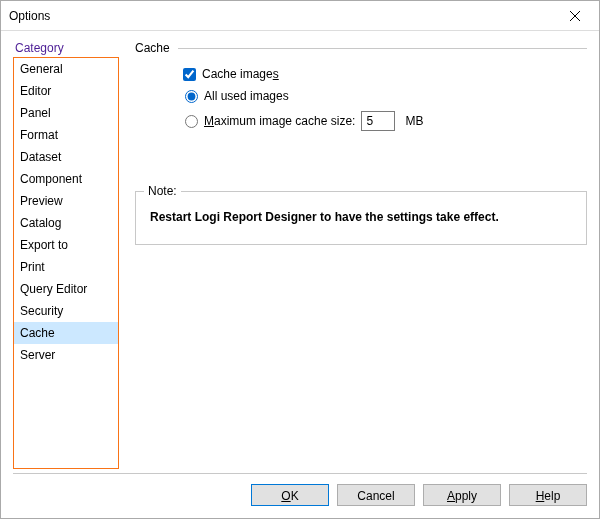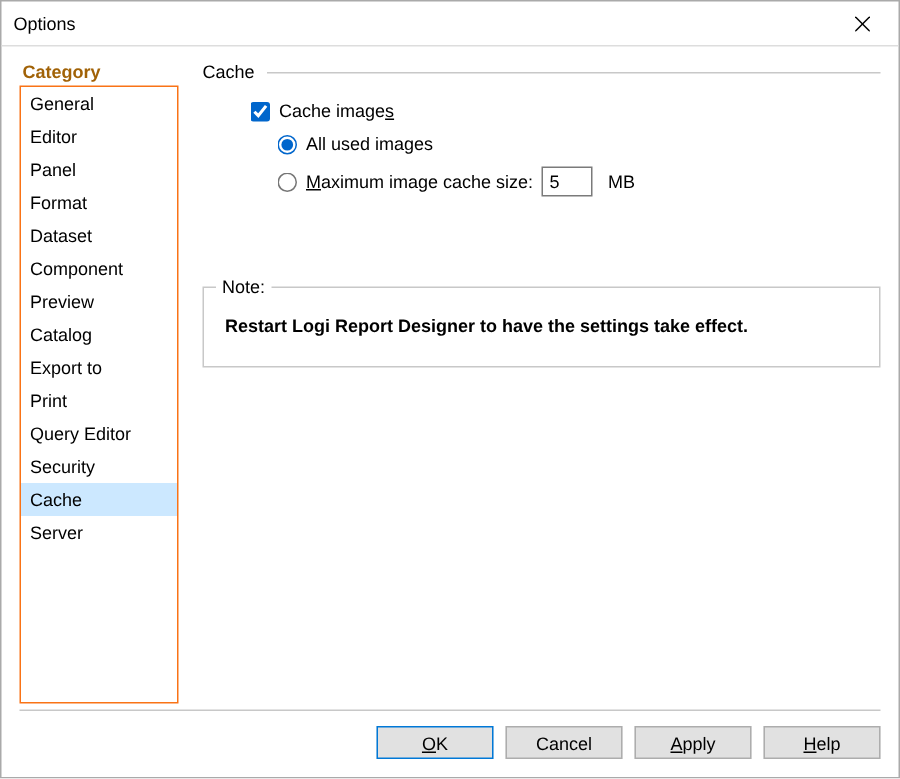--- a/index.html
+++ b/index.html
@@ -44,22 +44,21 @@
       min-height: 0;
     }
     .left {
       width: 106px;
       display: flex;
       flex-direction: column;
     }
     .cat-label {
       margin-bottom: 2px;
       padding-left: 2px;
-      color: #a16207;
-      font-weight: bold;
+      color: #4c1d95;
     }
     .cat-list {
       flex: 1;
       border: 1px solid #f97316;
       background: #fff;
       overflow: auto;
     }
     .cat-item {
       padding: 3px 6px;
       line-height: 16px;
@@ -82,21 +81,21 @@
     .section-head .line {
       flex: 1;
       height: 1px;
       background: #c8c8c8;
     }
     .form-row {
       display: flex;
       align-items: center;
       gap: 6px;
     }
-    .row1 { margin-left: 32px; margin-top: 2px; }
+    .row1 { margin-left: 48px; margin-top: 2px; }
     .row2 { margin-left: 50px; margin-top: 8px; }
     .row3 { margin-left: 50px; margin-top: 8px; }
 
     input[type="checkbox"] {
       width: 13px; height: 13px;
       accent-color: #0066cc;
       margin: 0;
     }
     input[type="radio"] {
       width: 13px; height: 13px;

